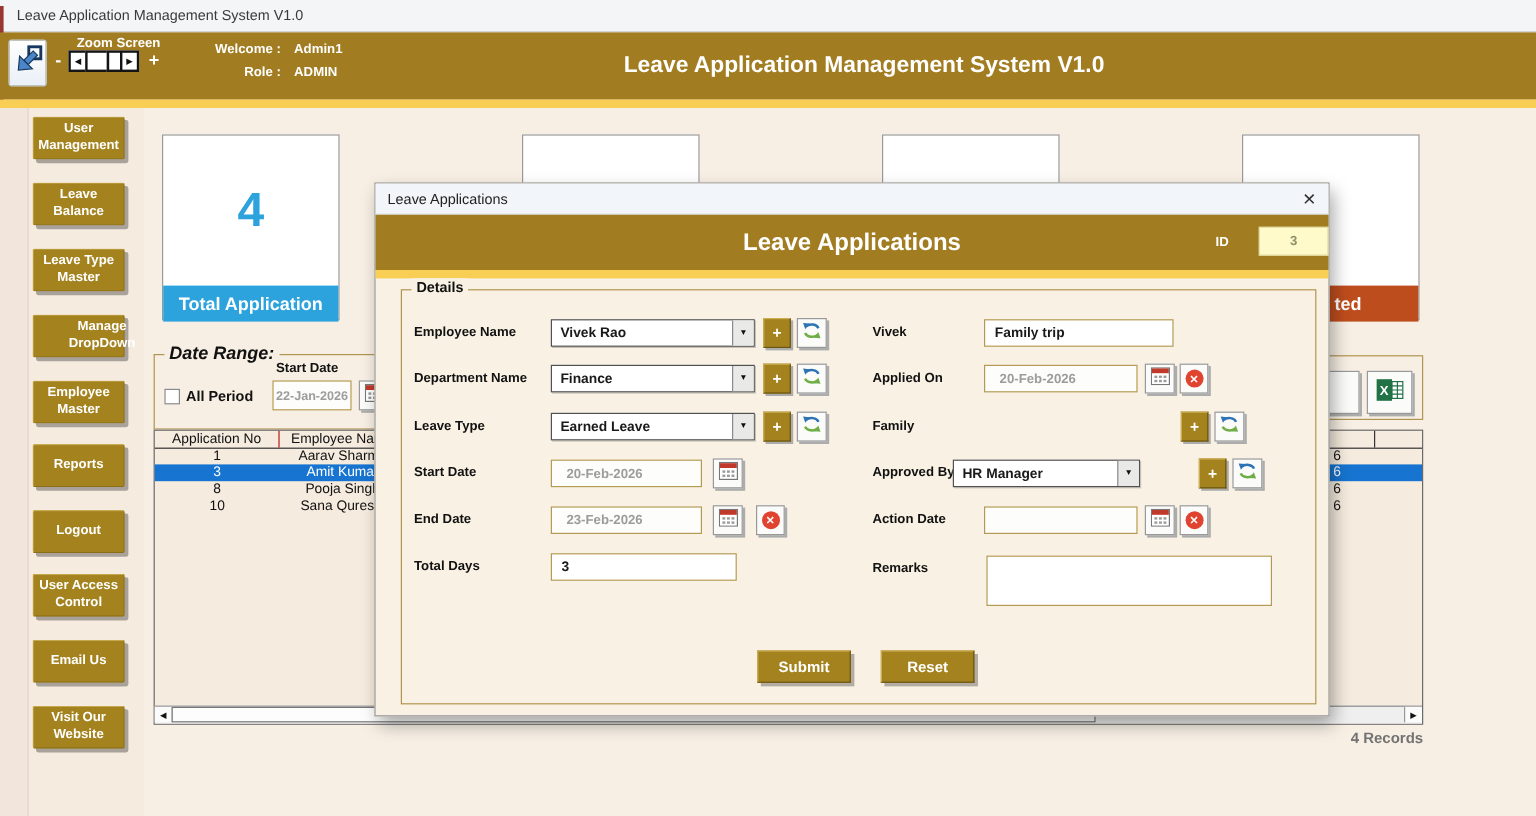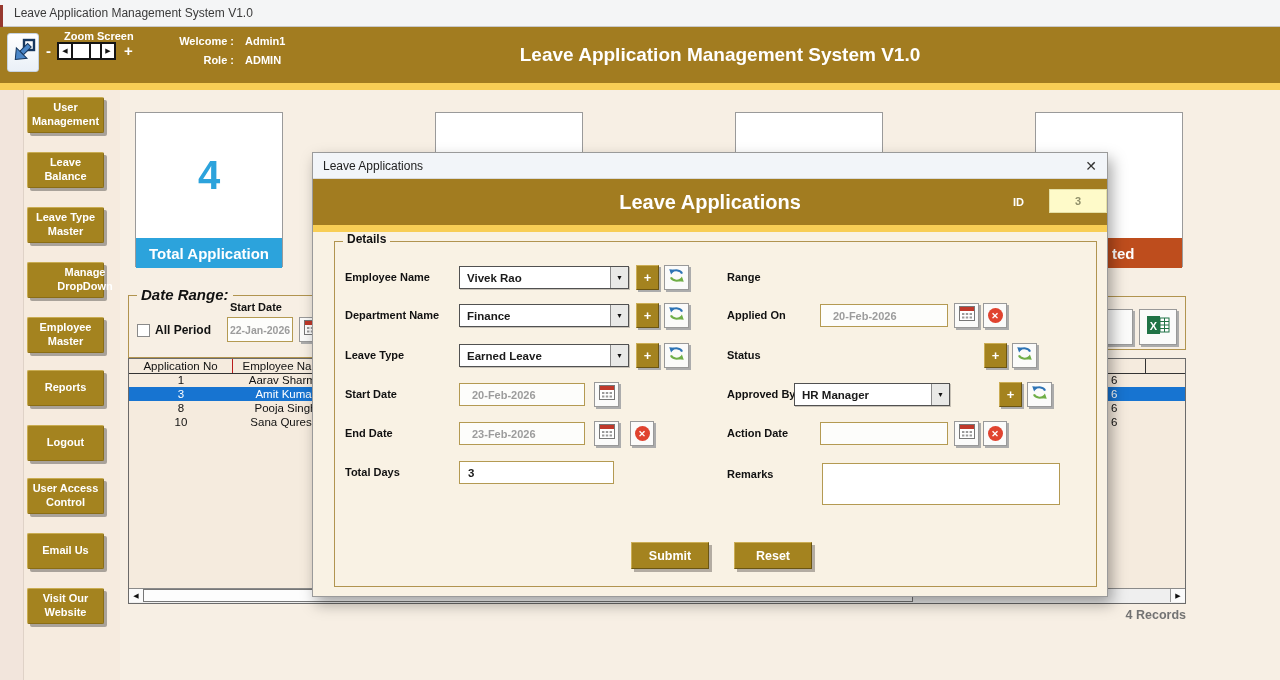--- a/index.html
+++ b/index.html
@@ -340,21 +340,22 @@
               </g>
             </svg></span>
       </div>
       <div class="abs tool-btn" style="left:295px;top:179px;width:24px;height:25px;">
         <span class="del-circ">✕</span>
       </div>
 
       <div class="flabel" style="left:10px;top:224px;">Total Days</div>
       <div class="abs textfield" style="left:124px;top:219px;width:155px;height:23px;">3</div>
 
-      <div class="flabel" style="left:392px;top:29px;">Range</div>
+      <div class="flabel" style="left:392px;top:29px;">Vivek</div>
+      <div class="abs textfield" style="left:485px;top:24px;width:158px;height:23px;">Family trip</div>
 
       <div class="flabel" style="left:392px;top:67px;">Applied On</div>
       <div class="abs datefield" style="left:485px;top:62px;width:128px;height:23px;font-size:11px;padding-left:12px;">20-Feb-2026</div>
       <div class="abs tool-btn" style="left:619px;top:61px;width:25px;height:25px;">
         <span><svg width="16" height="15" viewBox="0 0 16 15">
               <rect x="0.5" y="0.5" width="15" height="14" fill="#FFF" stroke="#777"></rect>
               <rect x="1" y="1" width="14" height="4" fill="#C0392B"></rect>
               <g fill="#9A9A9A">
                 <rect x="3" y="7" width="2.4" height="2"></rect>
                 <rect x="6.8" y="7" width="2.4" height="2"></rect>
@@ -362,21 +363,21 @@
                 <rect x="3" y="10.5" width="2.4" height="2"></rect>
                 <rect x="6.8" y="10.5" width="2.4" height="2"></rect>
                 <rect x="10.6" y="10.5" width="2.4" height="2"></rect>
               </g>
             </svg></span>
       </div>
       <div class="abs tool-btn" style="left:648px;top:61px;width:24px;height:25px;">
         <span class="del-circ">✕</span>
       </div>
 
-      <div class="flabel" style="left:392px;top:107px;">Status</div>
+      <div class="flabel" style="left:392px;top:107px;">Family</div>
       <div class="abs gold-btn" style="left:649px;top:101px;width:23px;height:25px;font-size:13px;">+</div>
       <div class="abs tool-btn" style="left:677px;top:101px;width:25px;height:25px;">
         <span><svg width="19" height="19" viewBox="0 0 24 24">
               <path d="M19 9.5 A7.5 5.5 0 0 0 6 7.5" fill="none" stroke="#2E74B5" stroke-width="2.6"></path>
               <polygon points="2.8,4 9.6,4.6 5.2,10.6" fill="#2E74B5"></polygon>
               <path d="M5 14.5 A7.5 5.5 0 0 0 18 16.5" fill="none" stroke="#6FAE46" stroke-width="2.6"></path>
               <polygon points="21.2,20 14.4,19.4 18.8,13.4" fill="#6FAE46"></polygon>
             </svg></span>
       </div>
 

